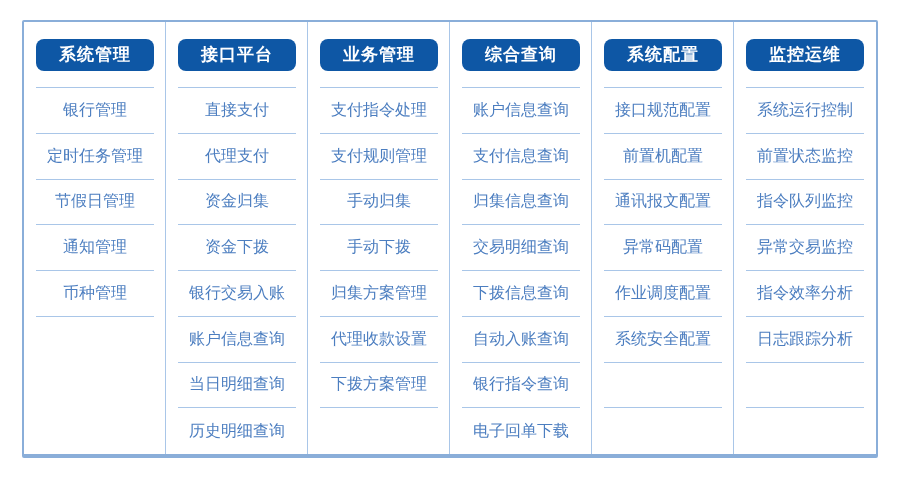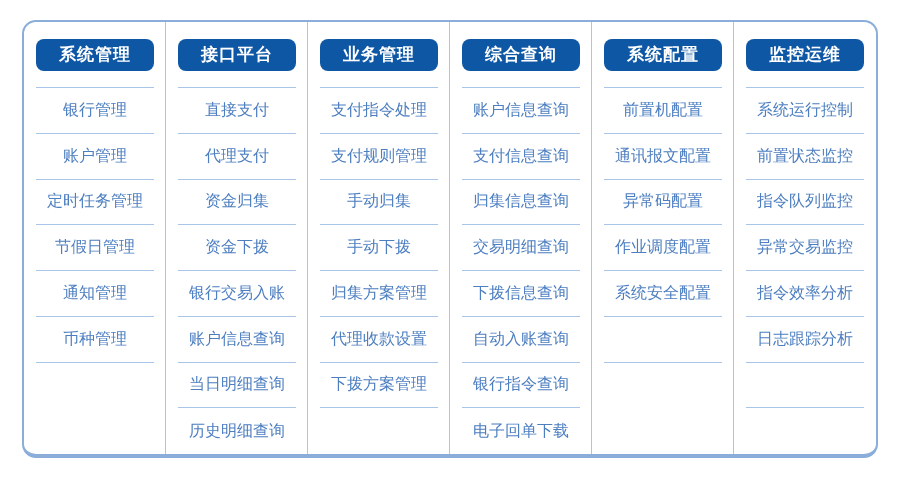--- a/index.html
+++ b/index.html
@@ -8,21 +8,21 @@
     background: #ffffff;
     font-family: "Liberation Sans", "DejaVu Sans", sans-serif;
     overflow: hidden;
   }
   .panel {
     position: absolute;
     left: 22px; top: 20px;
     width: 856px; height: 438px;
     border: 2px solid #8aaed9;
     border-bottom-width: 4px;
-    border-radius: 14px;
+    border-radius: 2px;
     background: #ffffff;
     display: grid;
     grid-template-columns: repeat(6, 1fr);
     overflow: hidden;
   }
   .col {
     display: grid;
     grid-template-rows: 66px repeat(8, 1fr);
     border-right: 1px solid #a9c6e8;
     min-width: 0;
@@ -67,21 +67,20 @@
 </style>
 </head>
 <body>
 
 <div class="panel" data-interactable="false" id="panel">
     <div class="col" data-interactable="false">
       <div class="col-header-cell" data-interactable="false">
         <button class="header-btn" data-interactable="true">系统管理</button>
       </div>
       <div class="cell" data-interactable="true">银行管理</div>
-      <div class="cell" data-interactable="true">账户管理</div>
       <div class="cell" data-interactable="true">定时任务管理</div>
       <div class="cell" data-interactable="true">节假日管理</div>
       <div class="cell" data-interactable="true">通知管理</div>
       <div class="cell" data-interactable="true">币种管理</div>
       <div class="cell" data-interactable="false"></div>
     </div>
     <div class="col" data-interactable="false">
       <div class="col-header-cell" data-interactable="false">
         <button class="header-btn" data-interactable="true">接口平台</button>
       </div>
@@ -117,20 +116,21 @@
       <div class="cell" data-interactable="true">交易明细查询</div>
       <div class="cell" data-interactable="true">下拨信息查询</div>
       <div class="cell" data-interactable="true">自动入账查询</div>
       <div class="cell" data-interactable="true">银行指令查询</div>
       <div class="cell" data-interactable="true">电子回单下载</div>
     </div>
     <div class="col" data-interactable="false">
       <div class="col-header-cell" data-interactable="false">
         <button class="header-btn" data-interactable="true">系统配置</button>
       </div>
+      <div class="cell" data-interactable="true">接口规范配置</div>
       <div class="cell" data-interactable="true">前置机配置</div>
       <div class="cell" data-interactable="true">通讯报文配置</div>
       <div class="cell" data-interactable="true">异常码配置</div>
       <div class="cell" data-interactable="true">作业调度配置</div>
       <div class="cell" data-interactable="true">系统安全配置</div>
       <div class="cell" data-interactable="false"></div>
       <div class="cell" data-interactable="false"></div>
     </div>
     <div class="col" data-interactable="false">
       <div class="col-header-cell" data-interactable="false">

